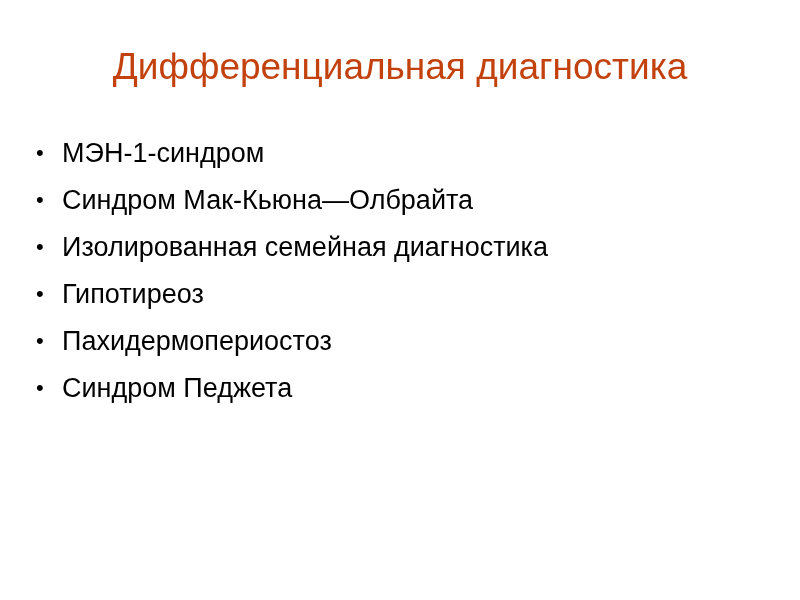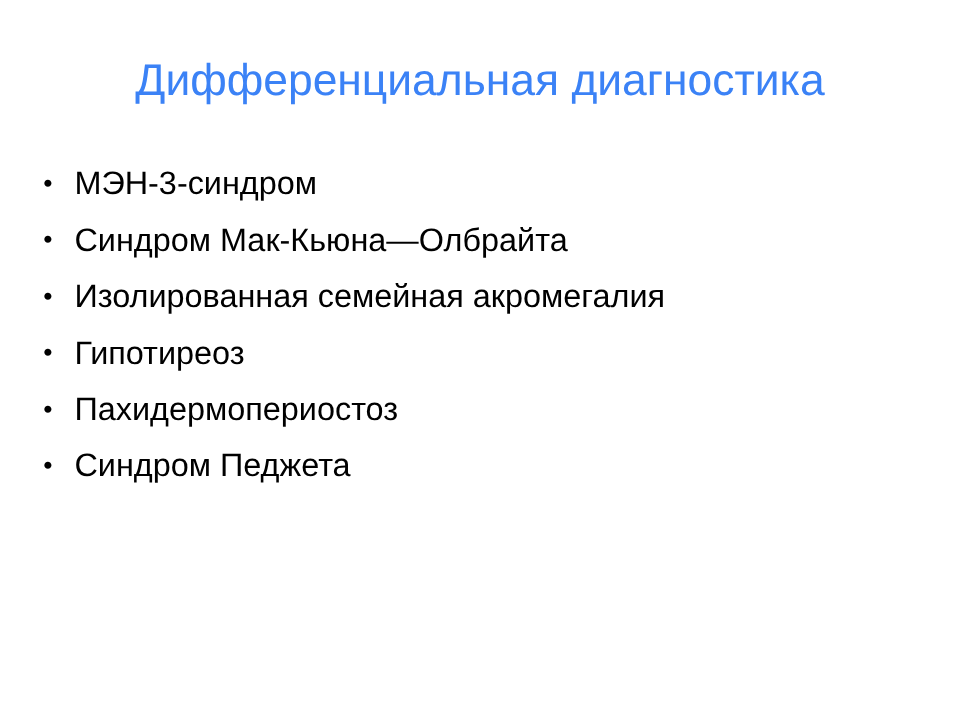--- a/index.html
+++ b/index.html
@@ -23,21 +23,21 @@
   .slide-title {
     position: absolute;
     top: 18px;
     left: 60px;
     width: 680px;
     text-align: center;
     font-size: 37px;
     line-height: 1.28;
     font-weight: normal;
     letter-spacing: 0px;
-    color: #3b82f6;
+    color: #c2410c;
   }
   .bullet-list {
     position: absolute;
     top: 140px;
     left: 36px;
     width: 740px;
     margin: 0;
     padding: 0;
     list-style: none;
   }
@@ -66,29 +66,29 @@
 </head>
 <body>
 
 <div class="slide">
 
   <h1 class="slide-title">Дифференциальная диагностика</h1>
 
   <ul class="bullet-list">
     <li class="bullet-item">
       <span class="bullet-marker">•</span>
-      <span class="bullet-text">МЭН-3-синдром</span>
+      <span class="bullet-text">МЭН-1-синдром</span>
     </li>
     <li class="bullet-item">
       <span class="bullet-marker">•</span>
       <span class="bullet-text">Синдром Мак-Кьюна—Олбрайта</span>
     </li>
     <li class="bullet-item">
       <span class="bullet-marker">•</span>
-      <span class="bullet-text">Изолированная семейная акромегалия</span>
+      <span class="bullet-text">Изолированная семейная диагностика</span>
     </li>
     <li class="bullet-item">
       <span class="bullet-marker">•</span>
       <span class="bullet-text">Гипотиреоз</span>
     </li>
     <li class="bullet-item">
       <span class="bullet-marker">•</span>
       <span class="bullet-text">Пахидермопериостоз</span>
     </li>
     <li class="bullet-item">

